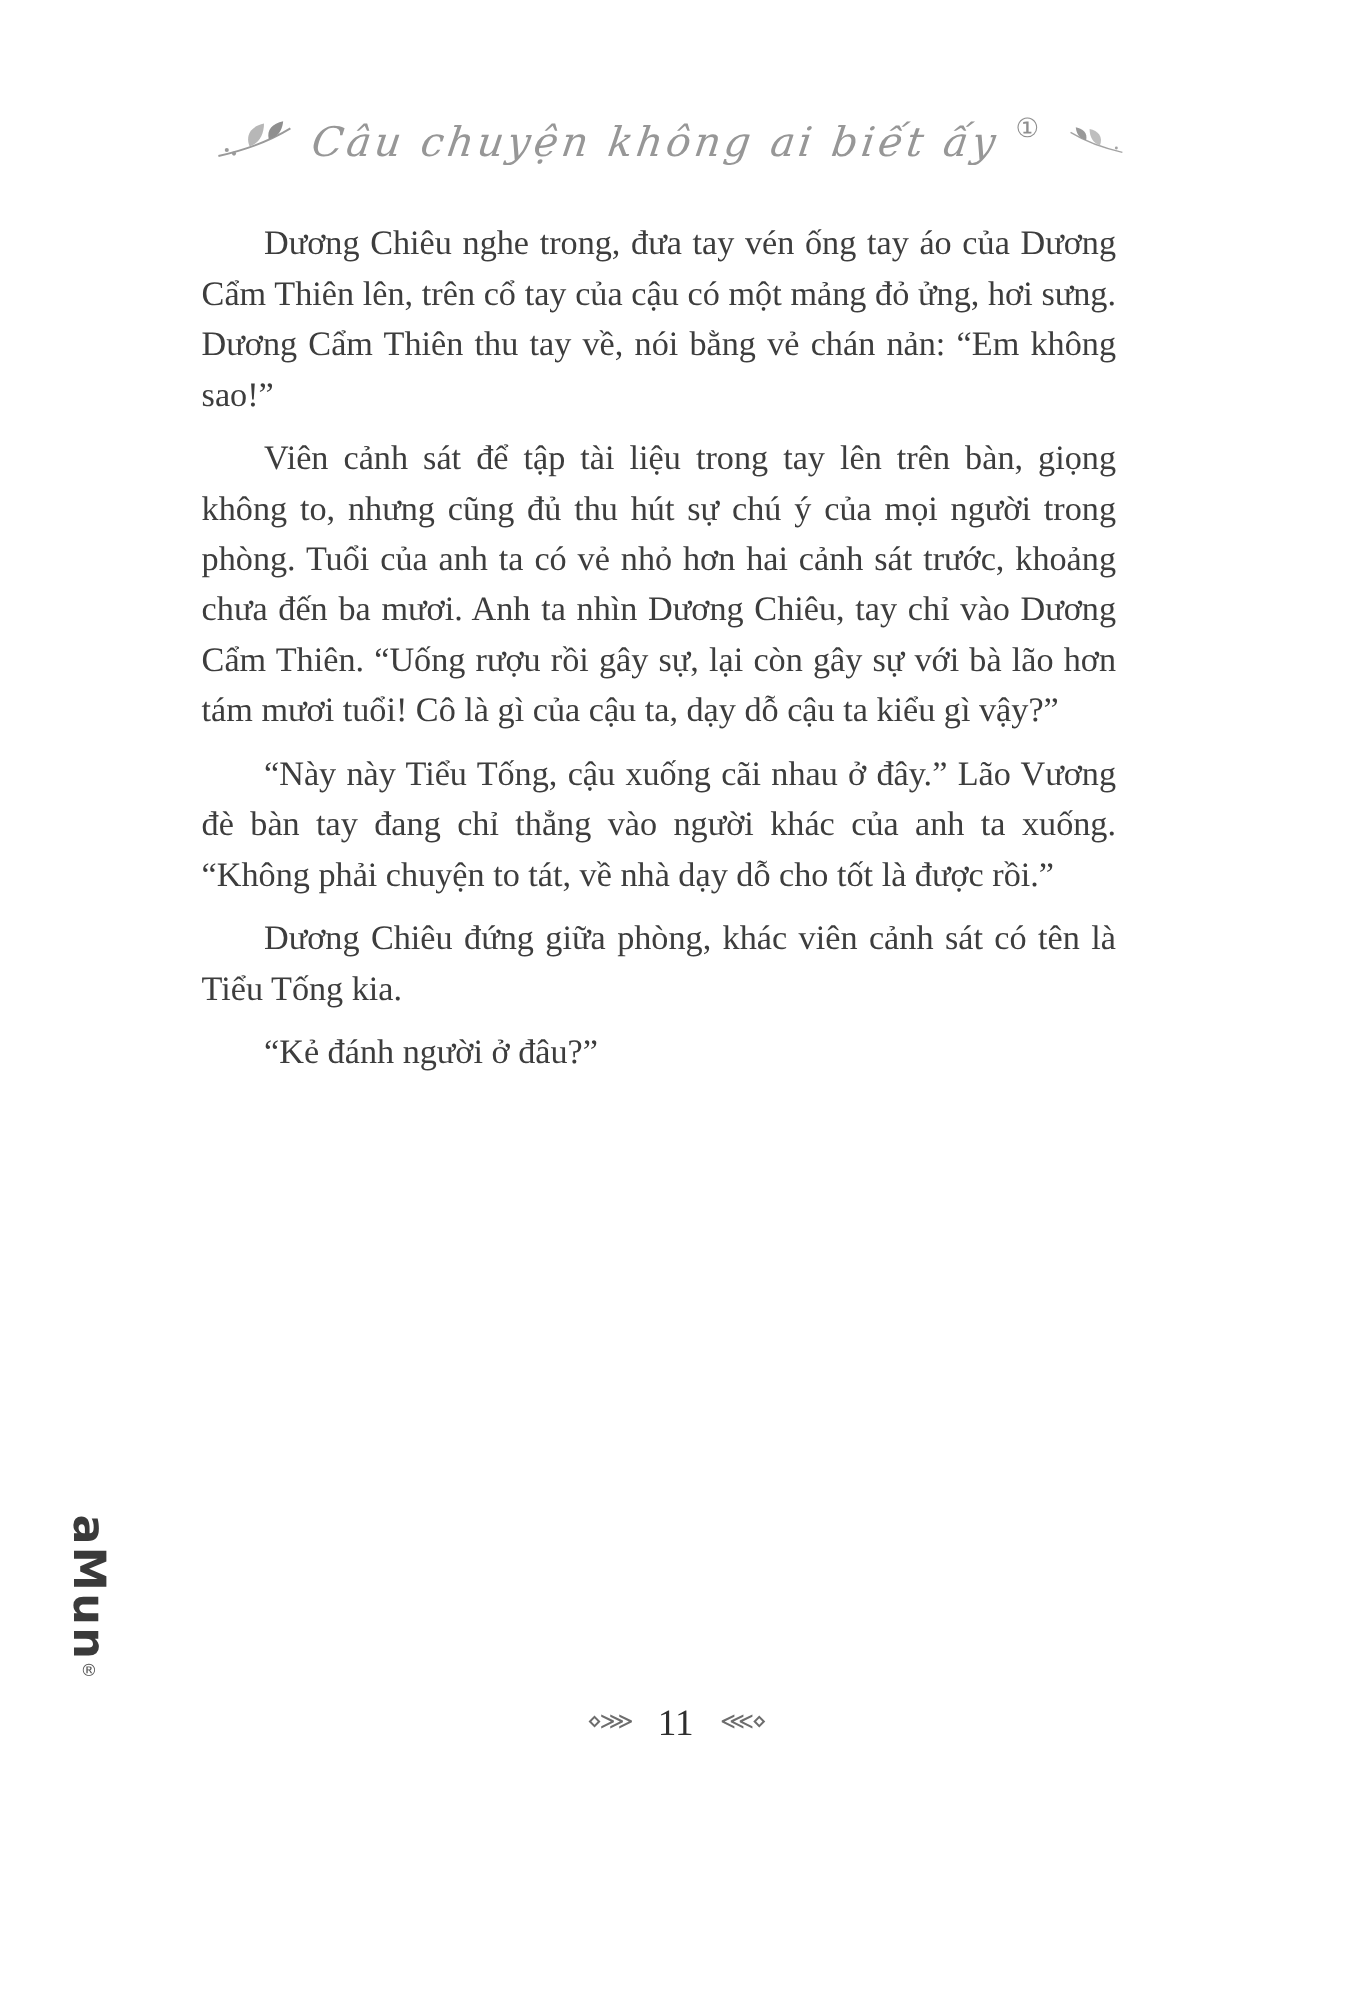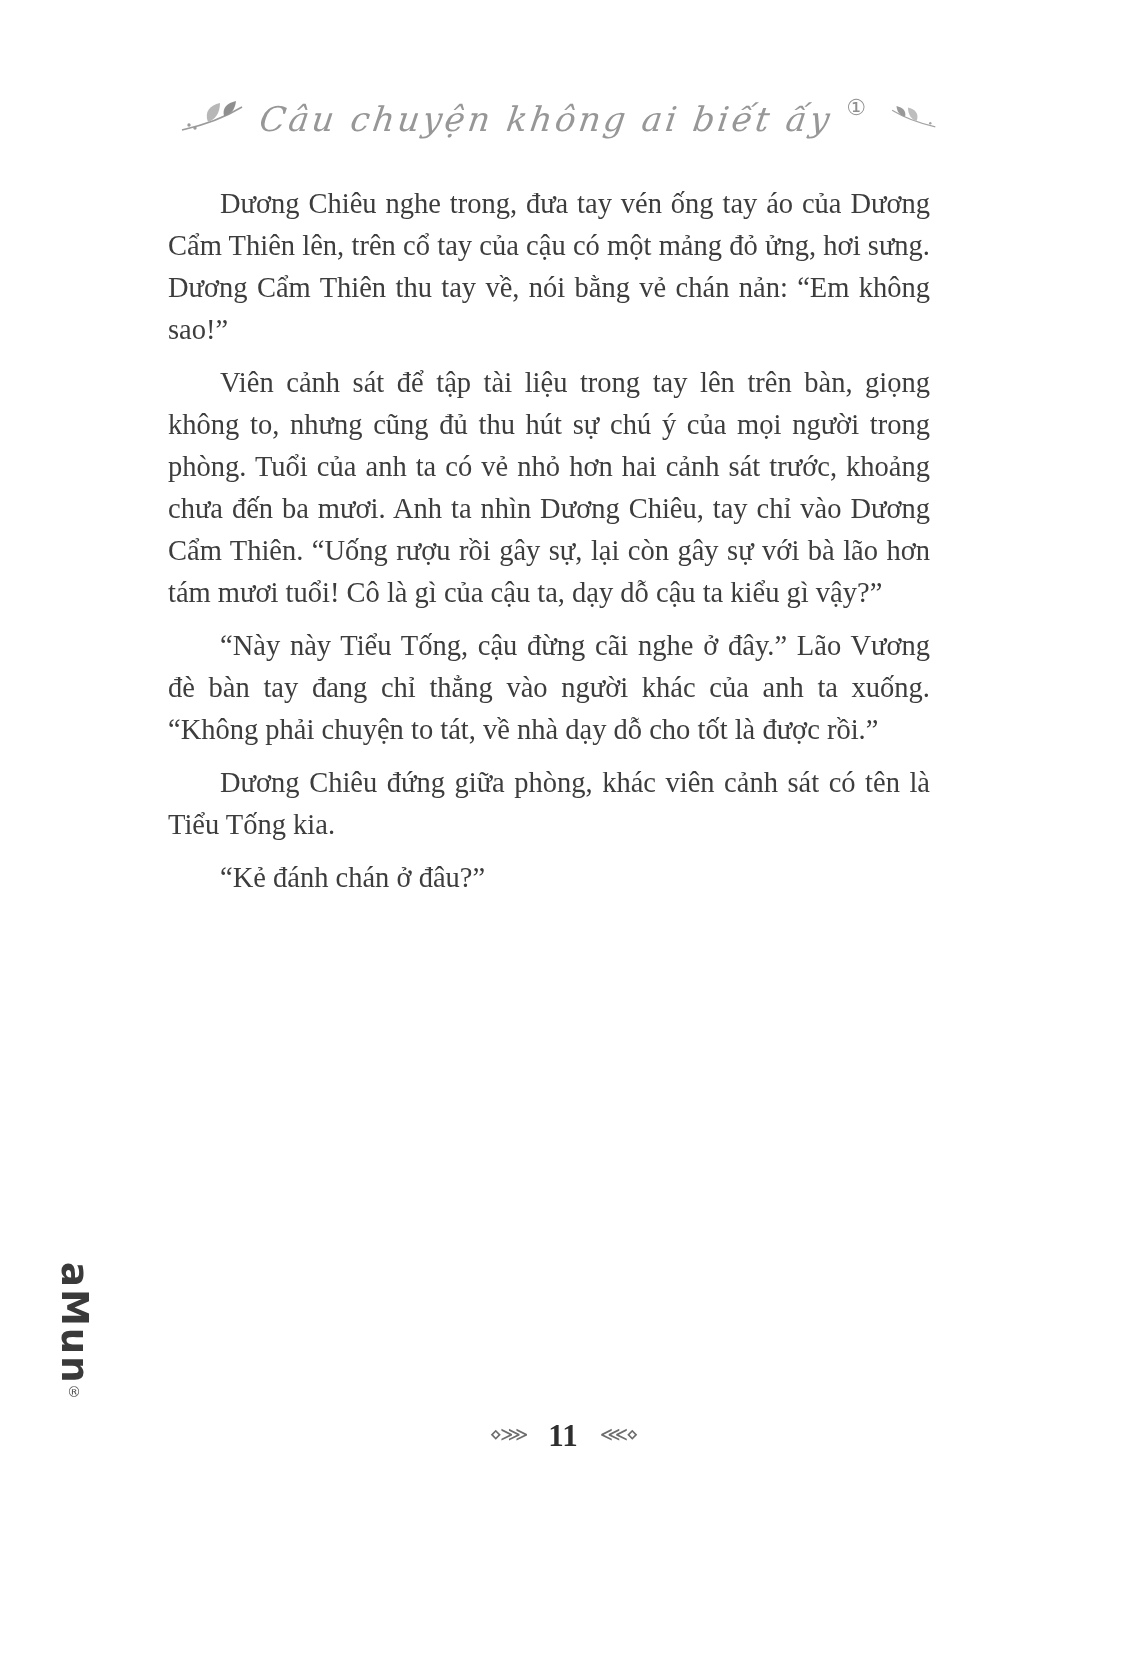--- a/index.html
+++ b/index.html
@@ -89,21 +89,21 @@
     top: 1418px;
     left: 0;
     width: 100%;
     display: flex;
     justify-content: center;
     align-items: center;
     gap: 22px;
   }
   .page-number {
     font-size: 31px;
-    font-weight: bold;
+    font-weight: normal;
     color: #2e2e2e;
   }
   .orn {
     font-family: "DejaVu Sans", sans-serif;
     font-size: 20px;
     color: #6d6d6d;
     letter-spacing: -2px;
     position: relative;
     top: -2px;
   }
@@ -127,23 +127,23 @@
       <path d="M2 32 C 20 28, 44 20, 62 9" fill="none" stroke="#9a9a9a" stroke-width="1.6"></path>
       <path d="M28 24 C 24 14, 30 7, 40 5 C 40 15, 35 22, 28 24 Z" fill="#b7b7b7"></path>
       <path d="M44 18 C 42 10, 47 5, 56 3 C 55 12, 51 16, 44 18 Z" fill="#8f8f8f"></path>
       <circle cx="9" cy="27" r="1.7" fill="#9a9a9a"></circle>
     </svg>
   </div>
 
   <div class="body-text">
     <p>Dương Chiêu nghe trong, đưa tay vén ống tay áo của Dương Cẩm Thiên lên, trên cổ tay của cậu có một mảng đỏ ửng, hơi sưng. Dương Cẩm Thiên thu tay về, nói bằng vẻ chán nản: “Em không sao!”</p>
     <p>Viên cảnh sát để tập tài liệu trong tay lên trên bàn, giọng không to, nhưng cũng đủ thu hút sự chú ý của mọi người trong phòng. Tuổi của anh ta có vẻ nhỏ hơn hai cảnh sát trước, khoảng chưa đến ba mươi. Anh ta nhìn Dương Chiêu, tay chỉ vào Dương Cẩm Thiên. “Uống rượu rồi gây sự, lại còn gây sự với bà lão hơn tám mươi tuổi! Cô là gì của cậu ta, dạy dỗ cậu ta kiểu gì vậy?”</p>
-    <p>“Này này Tiểu Tống, cậu đừng cãi nghe ở đây.” Lão Vương đè bàn tay đang chỉ thẳng vào người khác của anh ta xuống. “Không phải chuyện to tát, về nhà dạy dỗ cho tốt là được rồi.”</p>
+    <p>“Này này Tiểu Tống, cậu xuống cãi nhau ở đây.” Lão Vương đè bàn tay đang chỉ thẳng vào người khác của anh ta xuống. “Không phải chuyện to tát, về nhà dạy dỗ cho tốt là được rồi.”</p>
     <p>Dương Chiêu đứng giữa phòng, khác viên cảnh sát có tên là Tiểu Tống kia.</p>
-    <p>“Kẻ đánh chán ở đâu?”</p>
+    <p>“Kẻ đánh người ở đâu?”</p>
   </div>
 
   <div class="spine-logo">
     <span>aMun</span><span class="reg">®</span>
   </div>
 
   <div class="footer">
     <span class="orn">⋄⋙</span>
     <span class="page-number">11</span>
     <span class="orn">⋘⋄</span>

